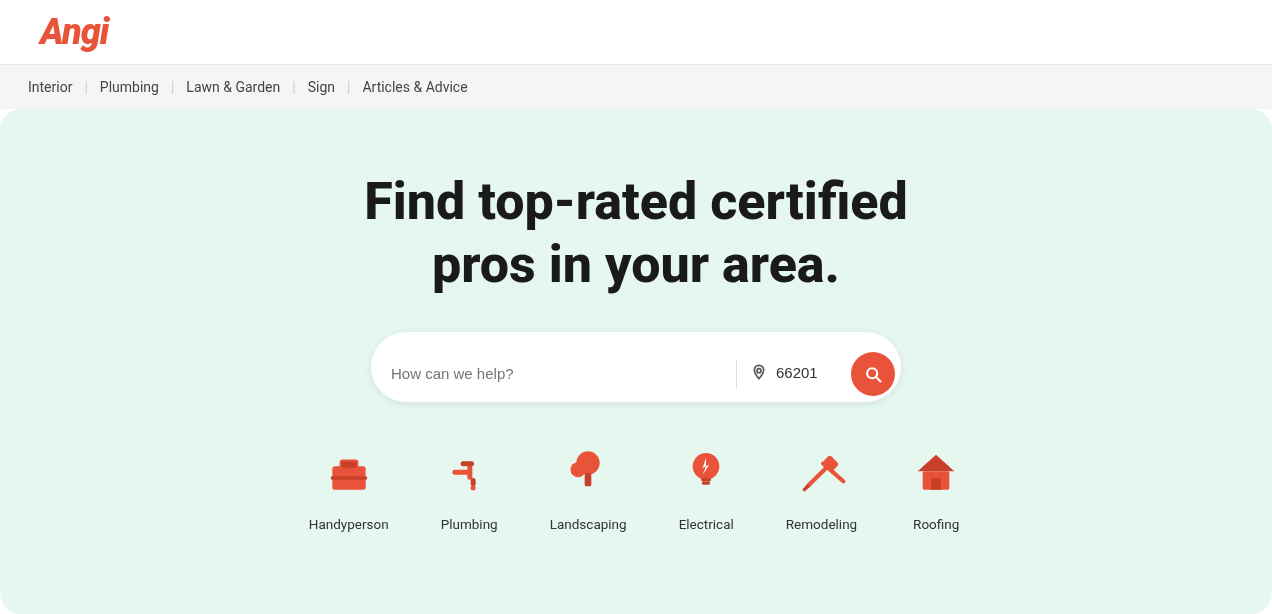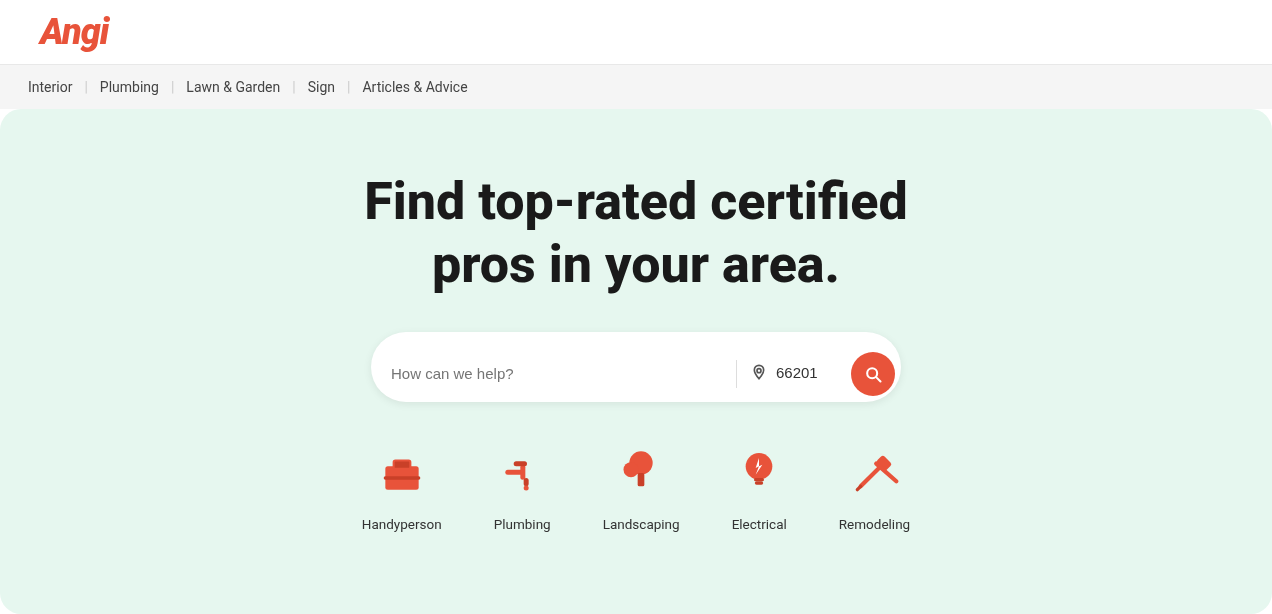--- a/index.html
+++ b/index.html
@@ -286,15 +286,25 @@
         <svg viewBox="0 0 60 60" fill="none">
           <line x1="14" y1="46" x2="40" y2="20" stroke="#e8533a" stroke-width="5" stroke-linecap="round"></line>
           <line x1="14" y1="46" x2="10" y2="50" stroke="#c94028" stroke-width="4" stroke-linecap="round"></line>
           <rect x="34" y="12" width="16" height="12" rx="3" fill="#e8533a" transform="rotate(45 42 18)"></rect>
           <line x1="44" y1="14" x2="46" y2="46" stroke="#e8533a" stroke-width="5" stroke-linecap="round" transform="rotate(-45 44 30)"></line>
         </svg>
       </div>
       <span class="category-label">Remodeling</span>
     </div>
 
+    <div class="category-item">
+      <div class="category-icon">
+        <svg viewBox="0 0 60 60" fill="none">
+          <polygon points="30,8 8,28 52,28" fill="#c94028"></polygon>
+          <rect x="14" y="28" width="32" height="22" rx="2" fill="#e8533a"></rect>
+          <rect x="24" y="36" width="12" height="14" rx="1" fill="#c94028"></rect>
+        </svg>
+      </div>
+      <span class="category-label">Roofing</span>
+    </div>
 
   </div>
 </section>
 
 </body></html>

